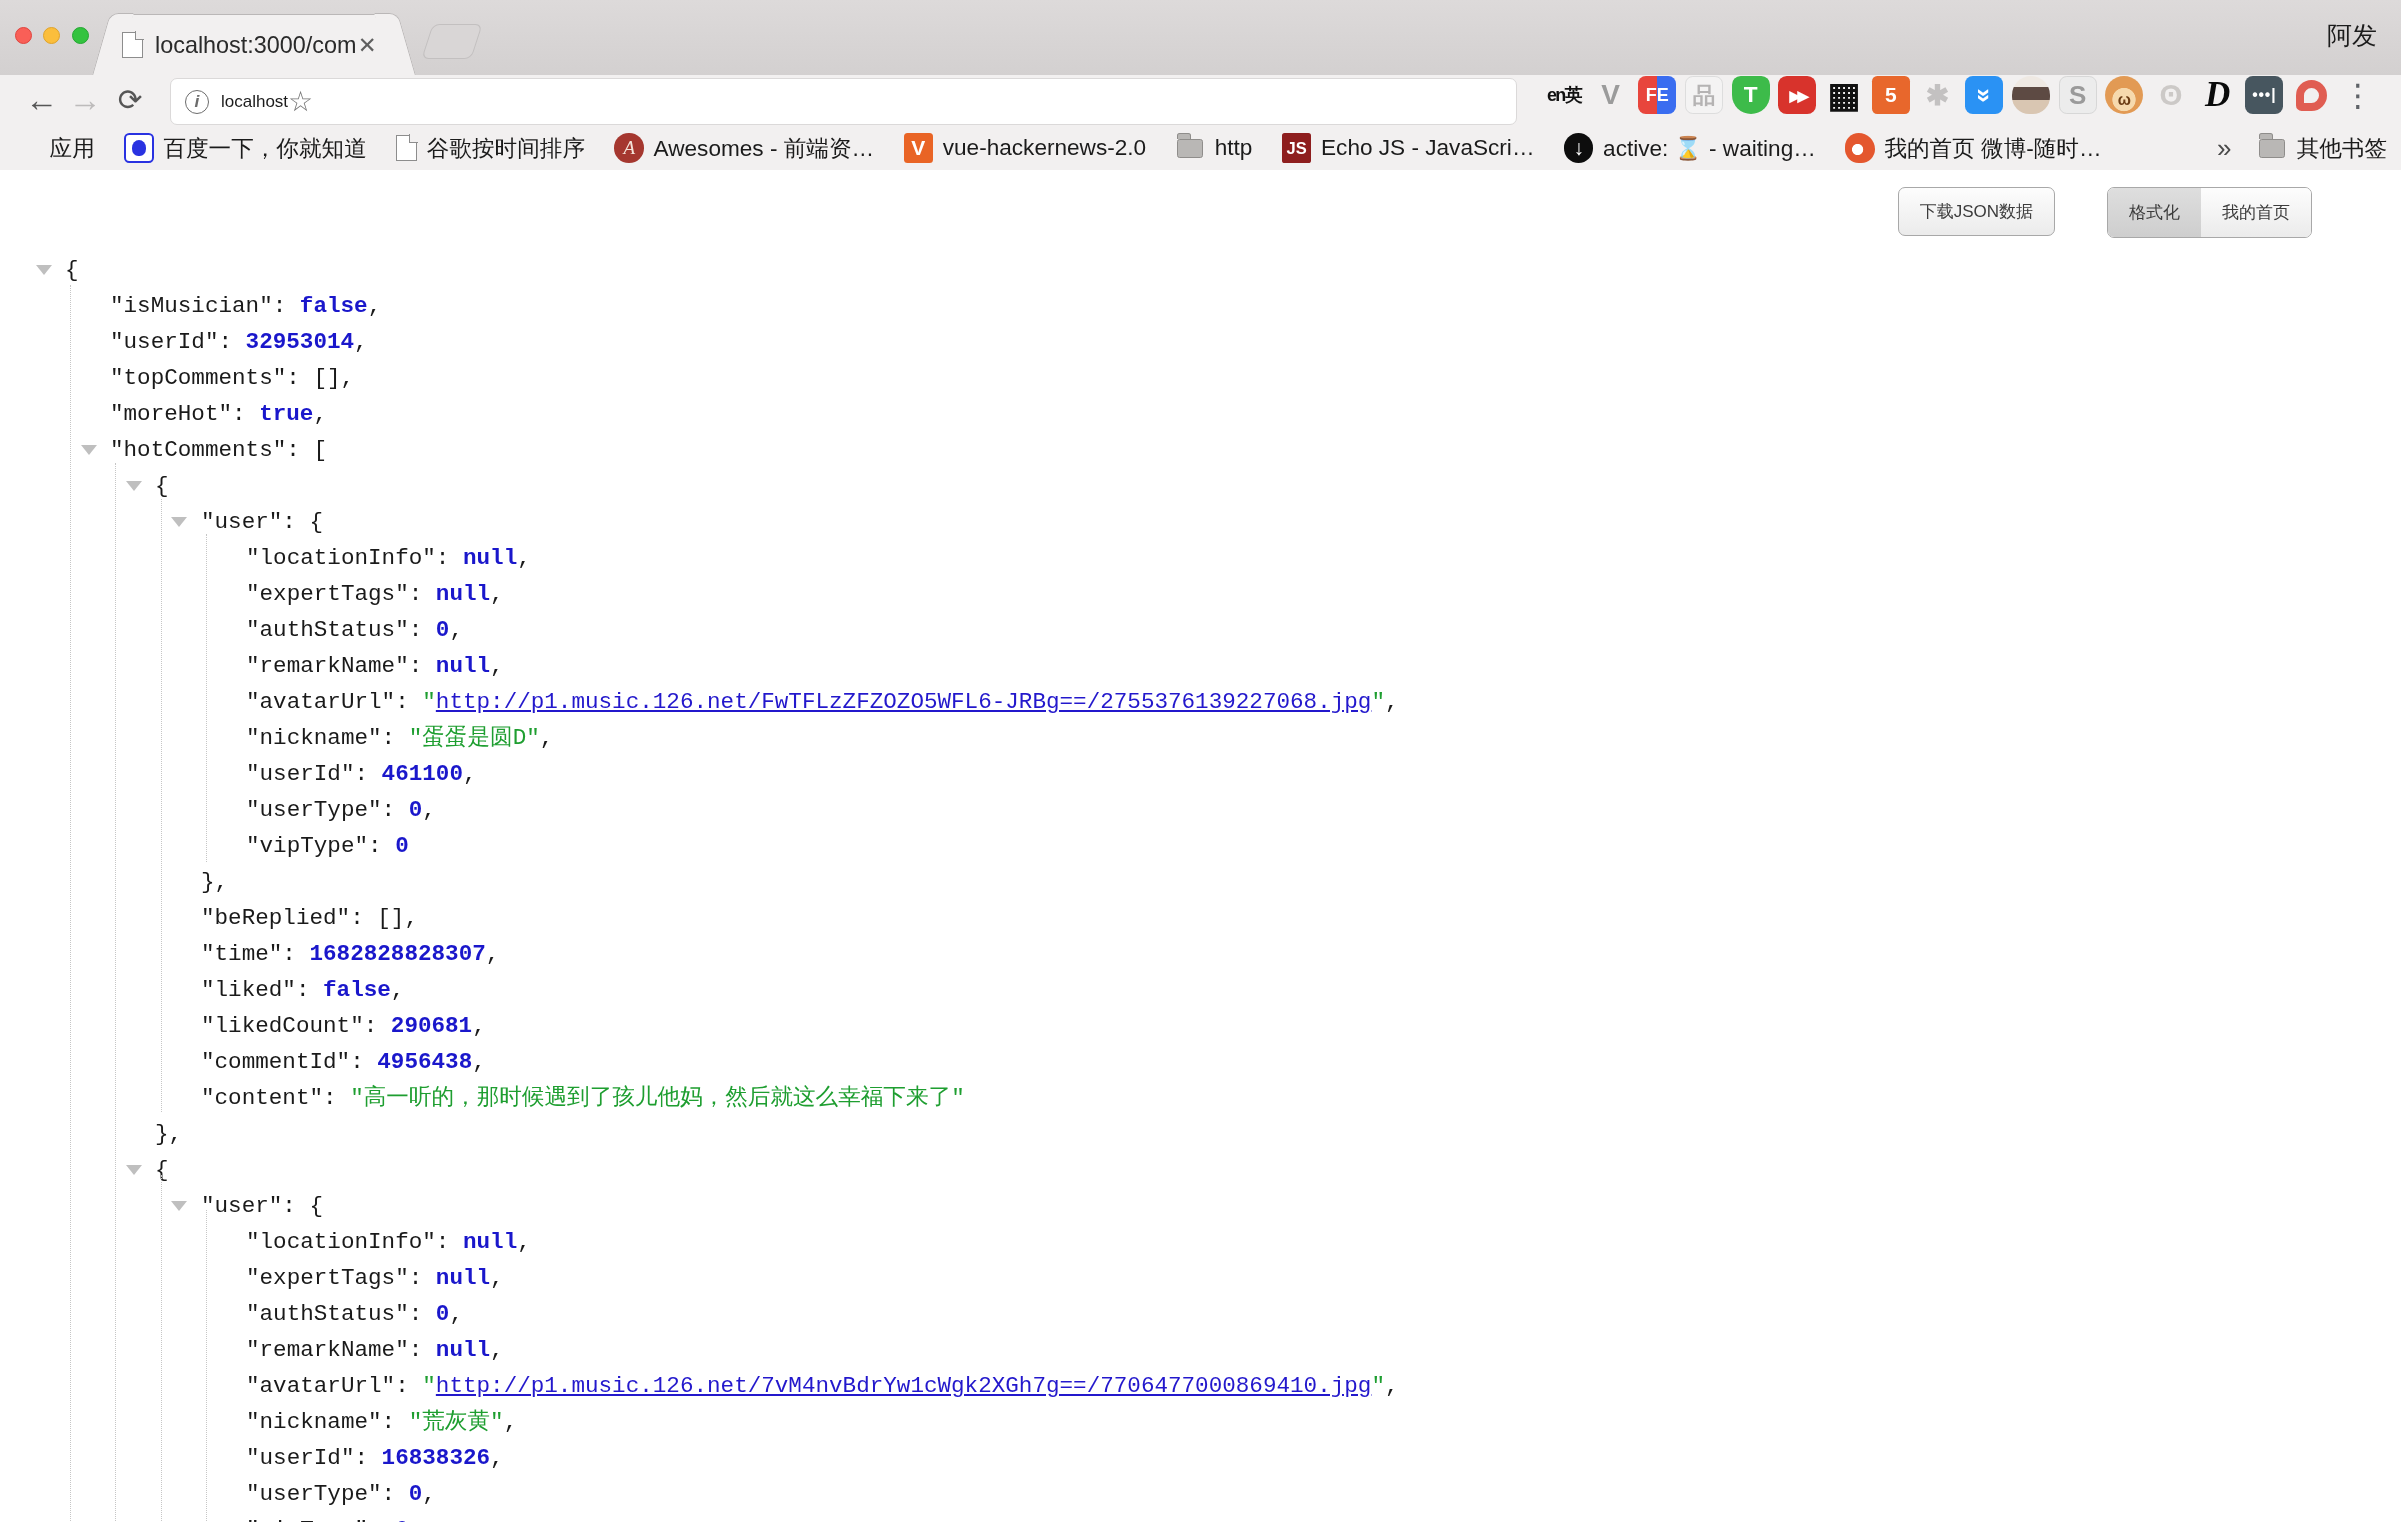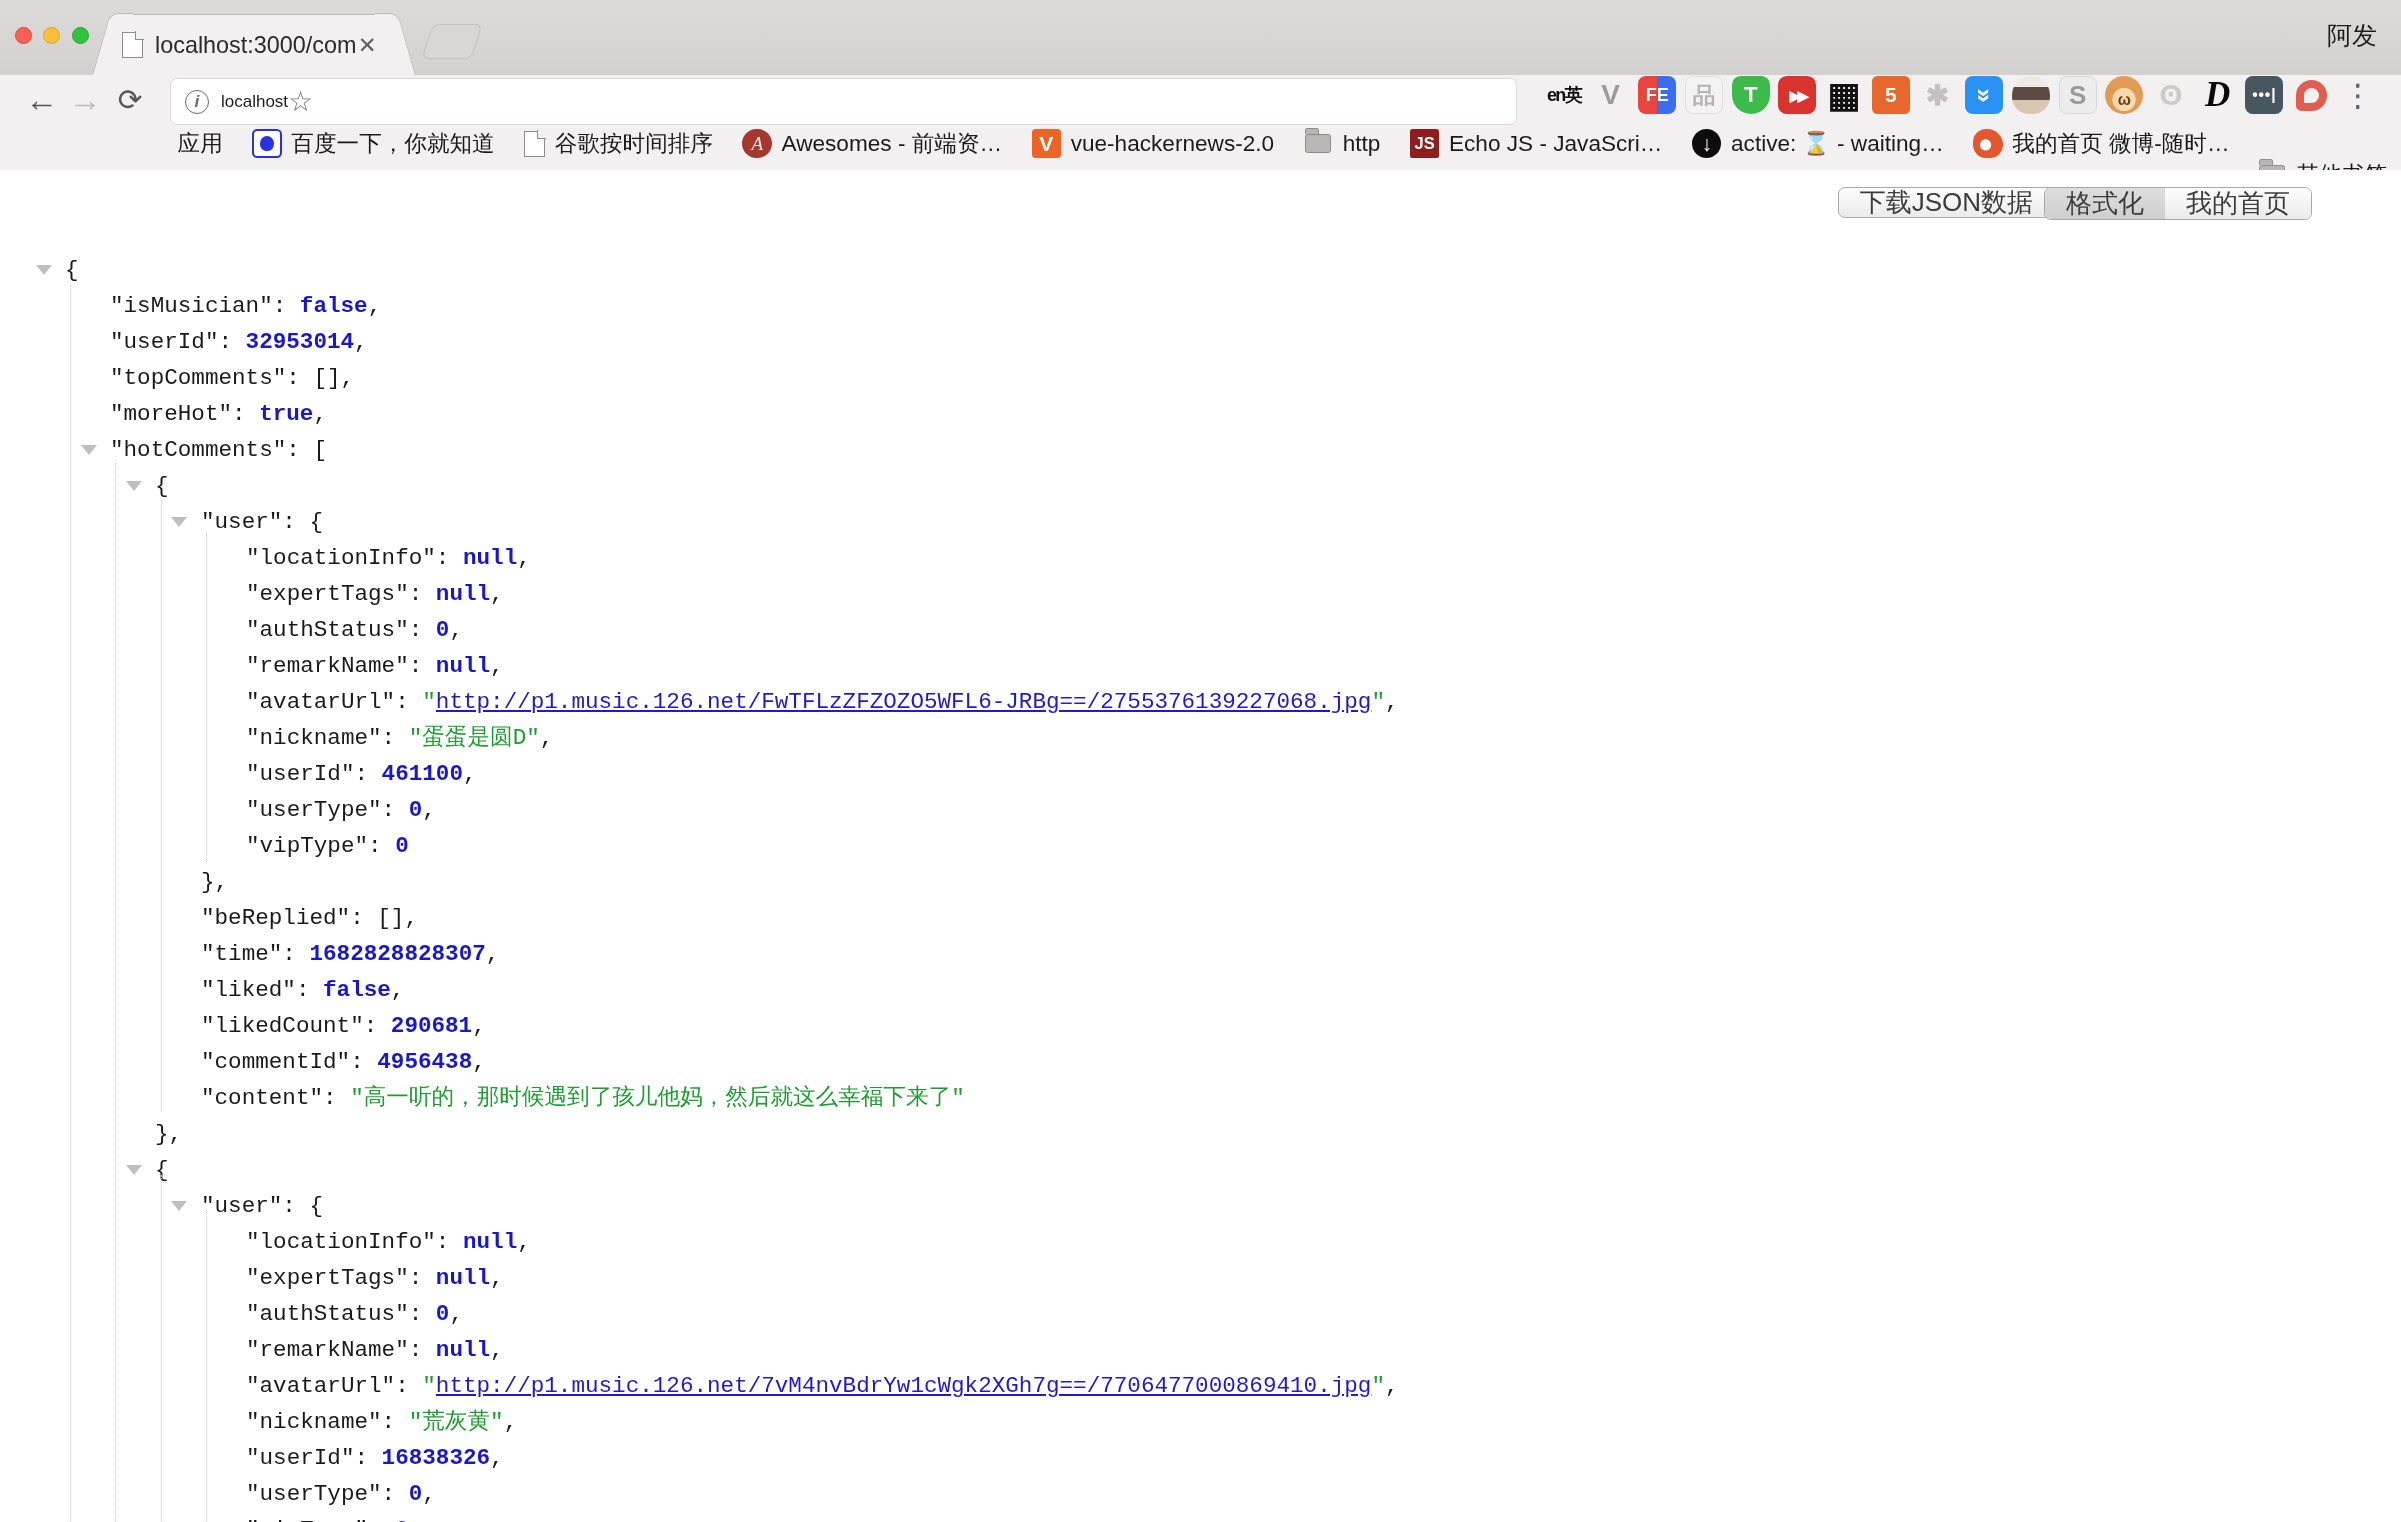--- a/index.html
+++ b/index.html
@@ -73,21 +73,21 @@
   .x-monkey span { color:#6b3c14; font-size:15.6px; margin-top:10.4px; }
   .x-weibo-share span { color:#ccc9c7; font-size:29.5px; }
   .x-d-letter span { font-family:"Liberation Serif", serif; font-style:italic; font-size:35px; color:#0a0a0a; }
   .x-password-dots { background:#47565f; border-radius:7.8px; }
   .x-password-dots span { color:#fff; font-size:15.6px; letter-spacing:0.9px; }
   .x-switchy-o { }
   .x-switchy-o span { display:block; width:31px; height:31px; border:8.7px solid #e05d52; border-radius:50% 50% 50% 18%; }
   .x-browser-menu span { color:#5f6368; font-size:31px; font-weight:normal; }
 
   #bookmarks-bar { position:absolute; left:0; top:128px; width:100%; height:40px;
-                   display:flex; align-items:center; padding:0 14px;flex-direction:column; }
+                   display:flex; align-items:center; padding:0 14px; }
   .bm { display:flex; align-items:center; margin-right:29.5px; white-space:nowrap; }
   .bm-label { font-size:22.6px; color:#1b1b1b; margin-left:9.6px; }
   #bm-right { margin-left:auto; display:flex; align-items:center; }
   #overflow-chevron { font-size:26px; color:#4a4a4a; margin-right:26px; }
 
   .bi { width:29.5px; height:29.5px; flex:none; display:flex; align-items:center; justify-content:center; }
   .bi-apps { display:grid; grid-template-columns:repeat(3,7px); grid-template-rows:repeat(3,7px); gap:2.6px; width:26px; height:26px;}
   .bi-apps i { border-radius:1.7px; }
   .bi-baidu { border:2.6px solid #2932e1; border-radius:5.2px; background:#fff; }
   .bi-baidu i { width:14px; height:15.6px; background:#2932e1; border-radius:50% 50% 45% 45%; }
@@ -100,21 +100,21 @@
   .bi-folder { position:relative; }
   .bi-folder i { width:26px; height:19px; background:#b9b7b5; border:1.7px solid #8f8d8b; border-radius:2.6px; position:relative; display:block;}
   .bi-folder i::before { content:""; position:absolute; left:-1.7px; top:-7px; width:12px; height:5.2px;
       background:#b9b7b5; border:1.7px solid #8f8d8b; border-bottom:none; border-radius:2.6px 2.6px 0 0; }
   .bi-js { background:#8e1e1e; color:#fff; font-weight:bold; font-size:16.5px; border-radius:2.6px; }
   .bi-circle-down { background:#0d0d0d; border-radius:50%; color:#fff; font-size:21px; font-weight:bold;}
   .bi-weibo { background:radial-gradient(circle at 42% 55%, #fff 0 5.2px, #e4572e 6px 100%); border-radius:50% 60% 50% 50%; }
 
   
   #page { position:relative; width:2401px; height:1353px; background:#fff; overflow:hidden; }
-  .pbtn { height:31px; font-size:26px; color:#3c3c3c; display:flex; align-items:center;
+  .pbtn { height:49px; font-size:17px; color:#3c3c3c; display:flex; align-items:center;
           padding:0 21px; background:linear-gradient(#fdfdfd,#ebebeb); border:1.7px solid #a8a8a8; }
   #btn-download { position:absolute; top:17.4px; right:346px; border-radius:7px; }
   #btn-group { position:absolute; top:17.4px; right:89px; display:flex; border:1.7px solid #a8a8a8; border-radius:7px; overflow:hidden; }
   #btn-group .pbtn { border:none; border-radius:0; }
   #btn-format { background:linear-gradient(#dedede,#cecece); border-right:1.7px solid #b0b0b0; }
 
   #json-tree { position:absolute; left:0; top:82px; width:100%; height:1281px; }
   .jline { height:36px; line-height:36px; position:relative; white-space:pre;
            font-family:"Liberation Mono", monospace; font-size:22.6px; color:#1a1a1a; }
   .tri { position:absolute; top:13px; width:0; height:0;

